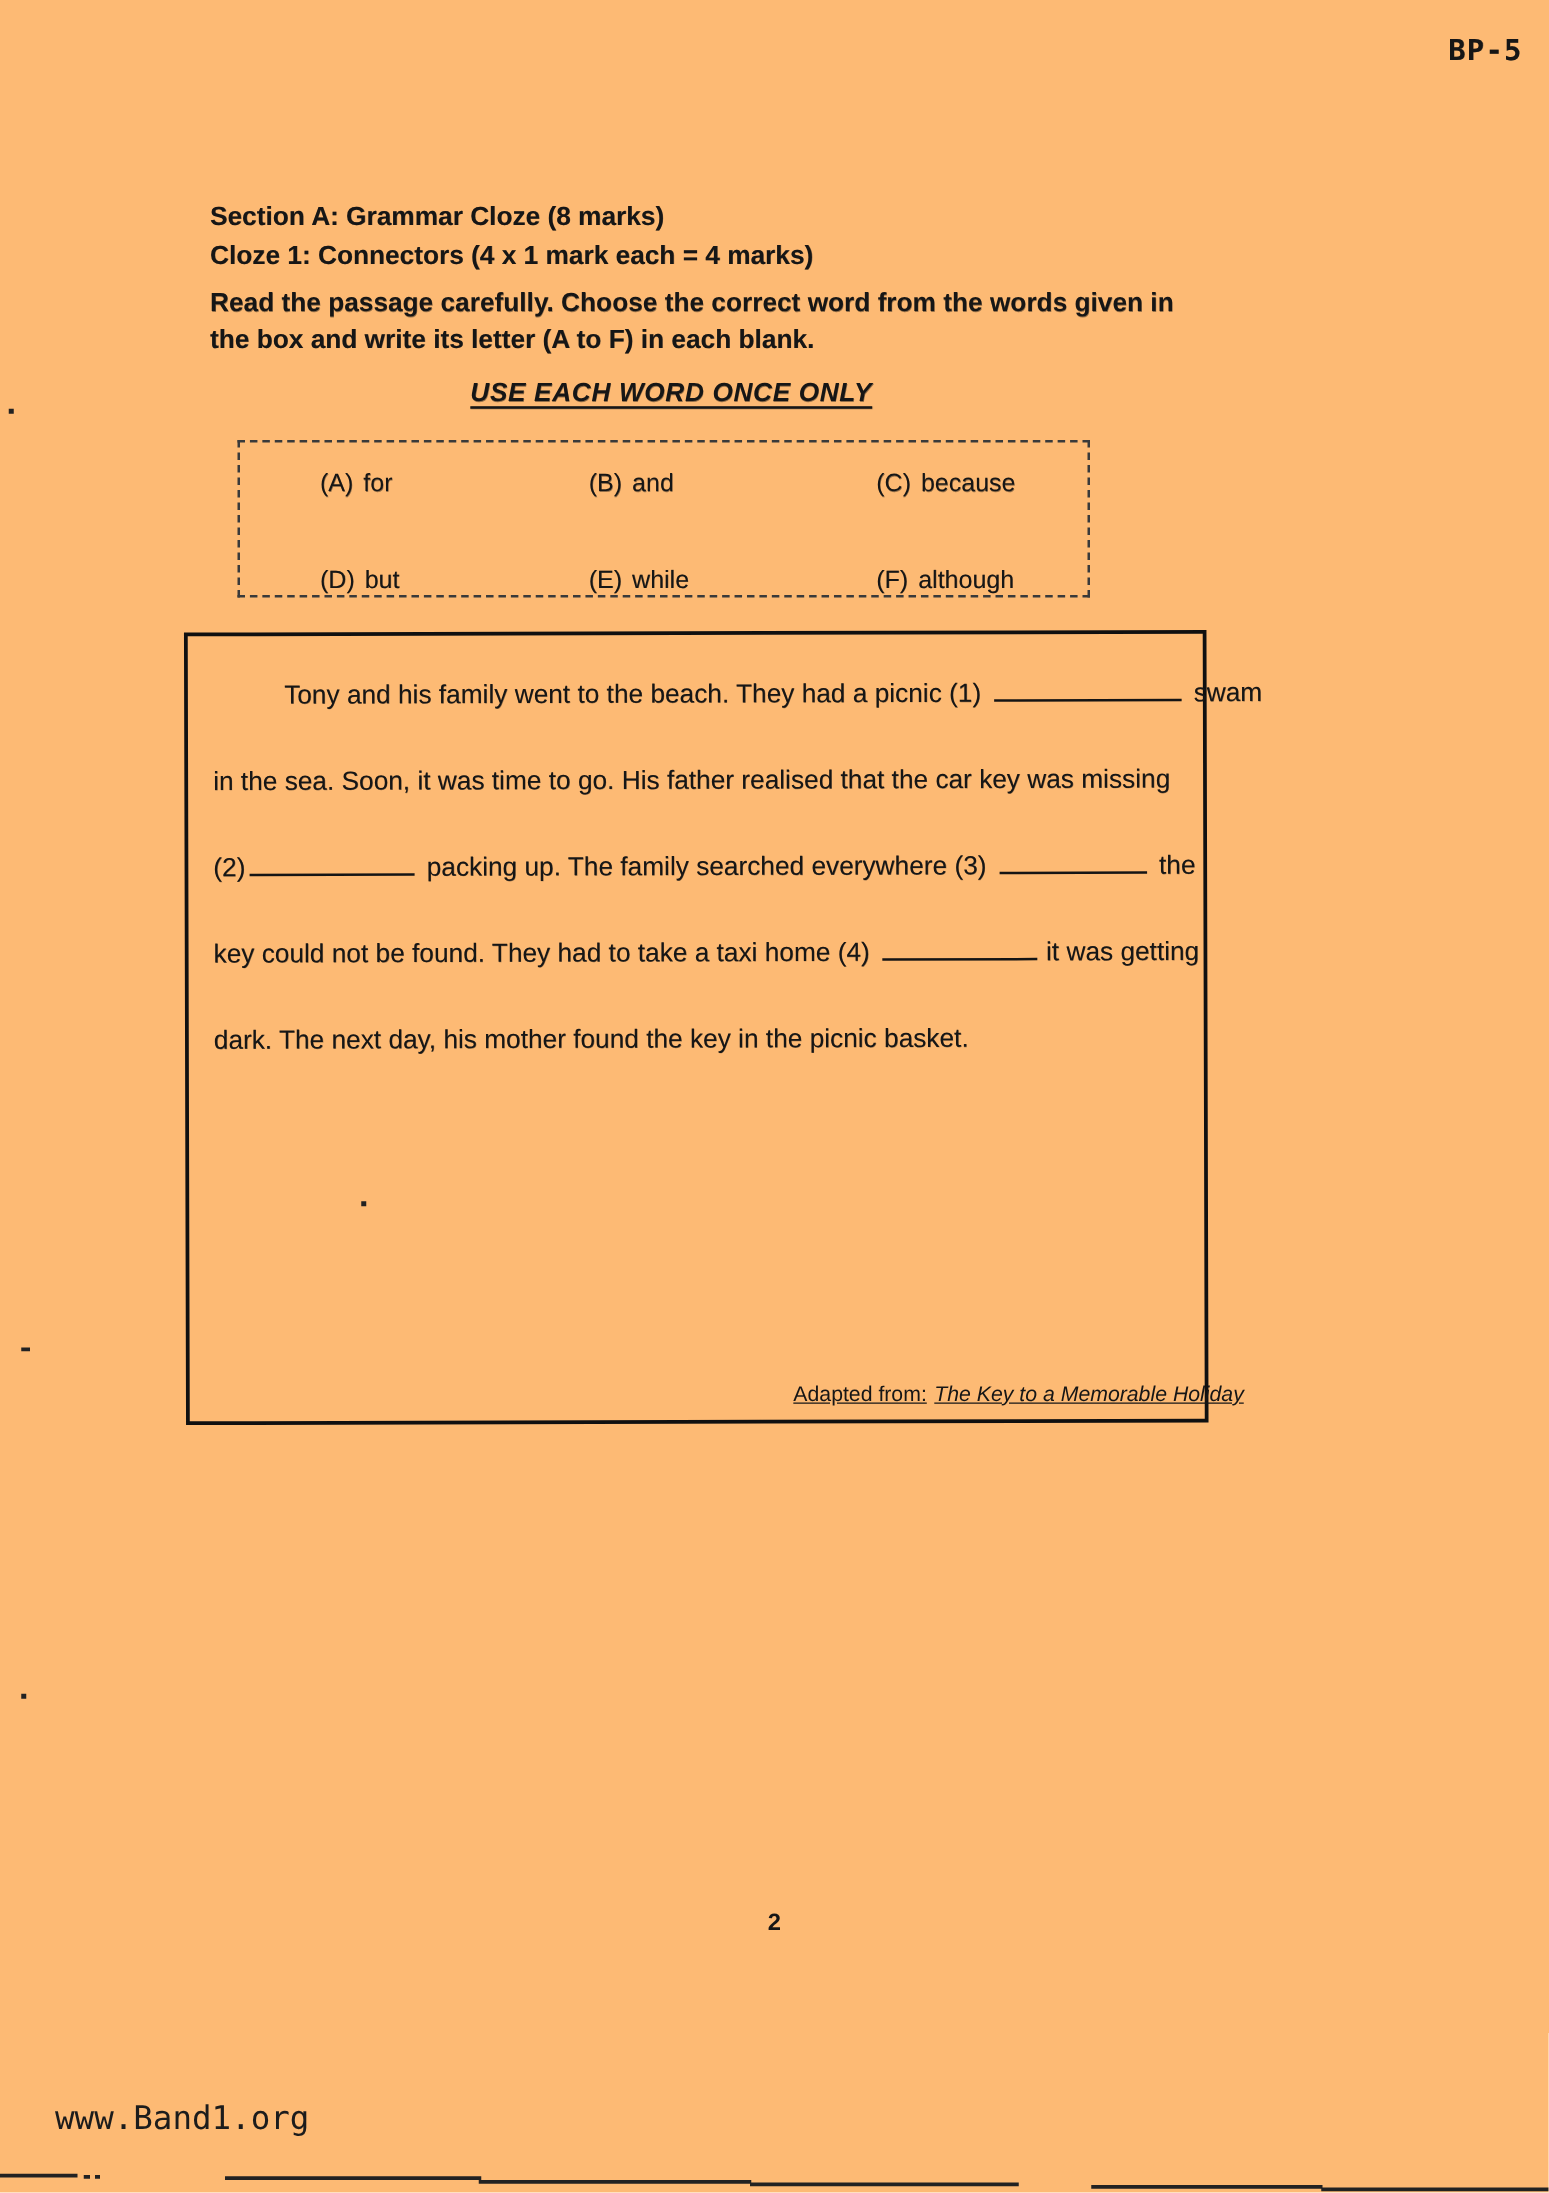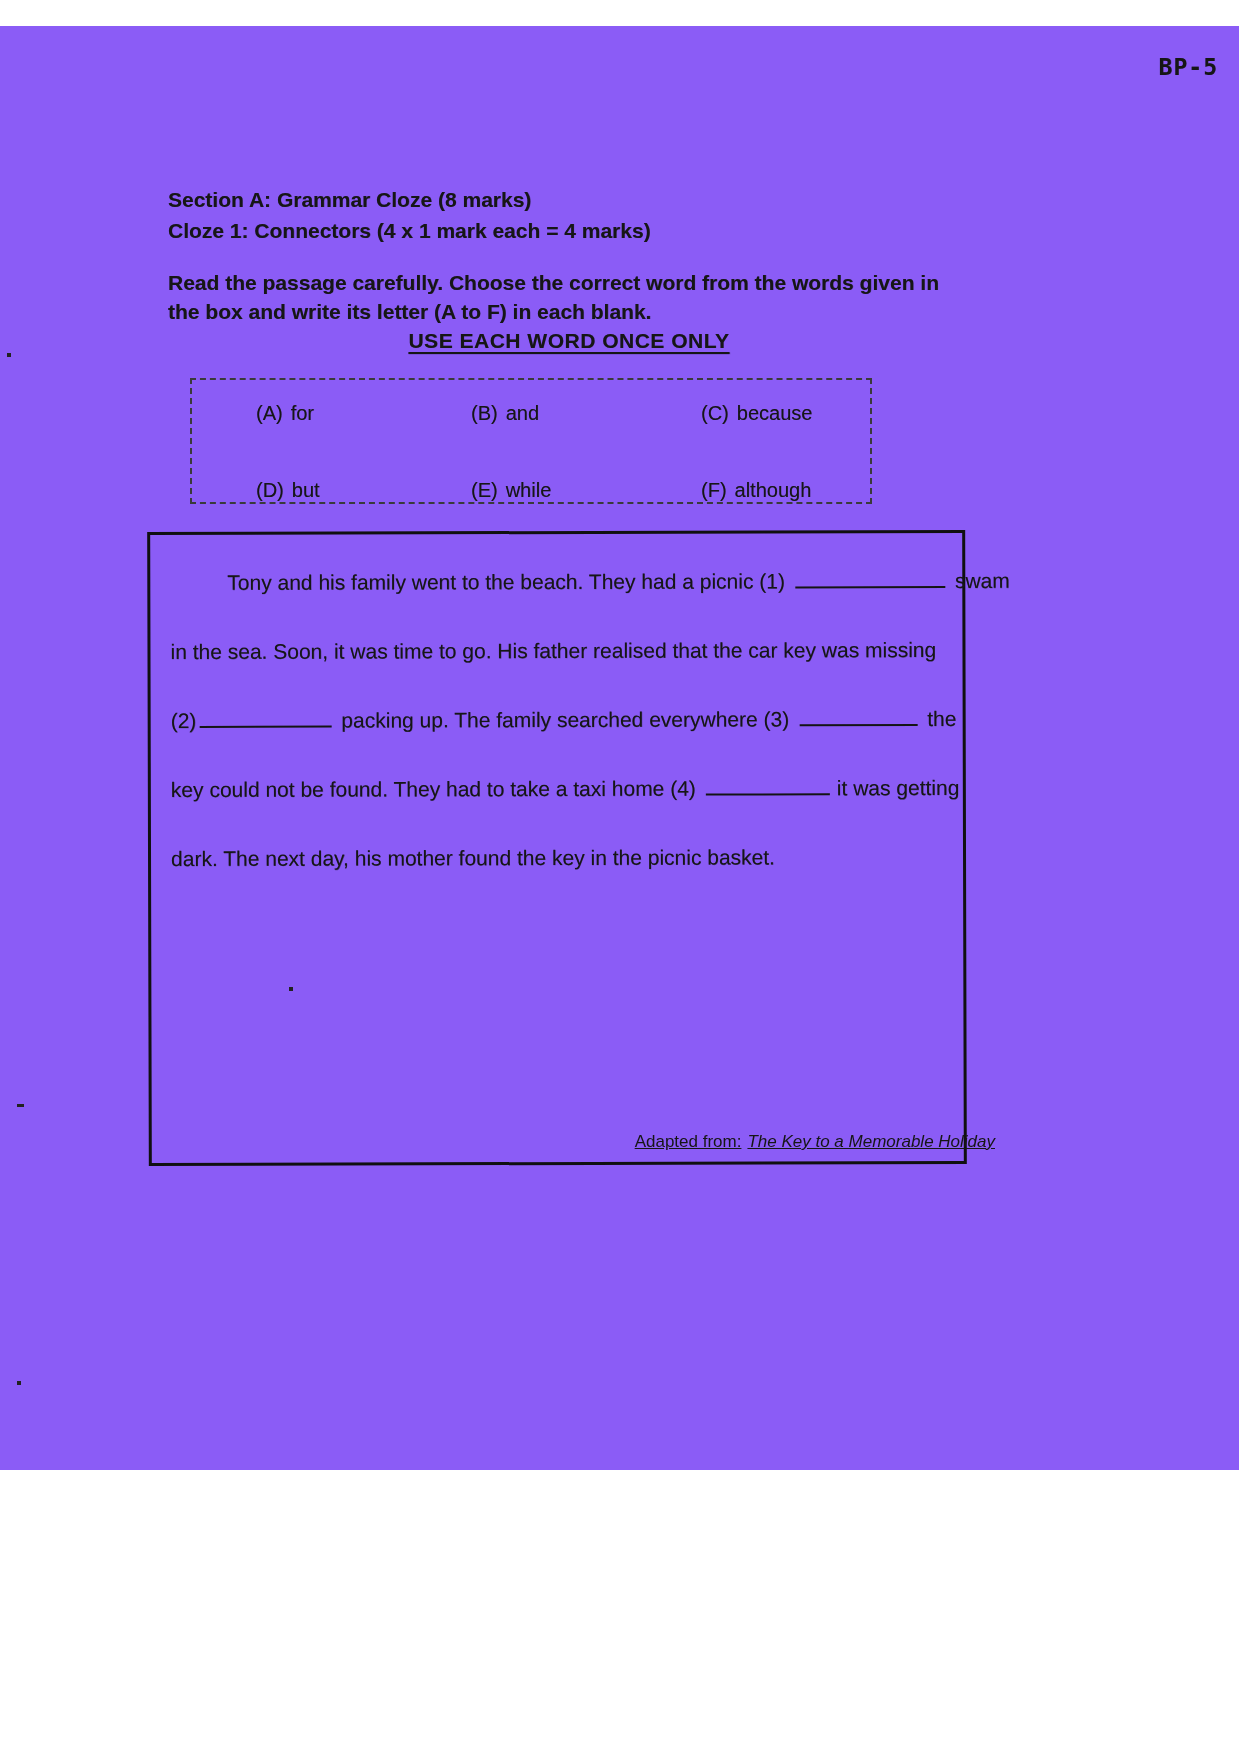--- a/index.html
+++ b/index.html
@@ -3,26 +3,25 @@
 <meta charset="utf-8">
 <style>
   html, body {
     margin: 0;
     padding: 0;
     background: #ffffff;
   }
   #page {
     position: relative;
     width: 1239px;
-    height: 1444px;
-    background: #8b5cf6;
+    height: 1754px;
+    background: #fdba74;
     font-family: "Liberation Sans", sans-serif;
     color: #161616;
     overflow: hidden;
-    margin-top: 26px;
   }
   
   .ink { text-shadow: 0.3px 0.3px 0 rgba(20,20,20,0.45); }
 
   #corner-label {
     position: absolute;
     top: 28px;
     right: 21px;
     font-family: "DejaVu Sans Mono", monospace;
     font-size: 23px;
@@ -30,33 +29,34 @@
     letter-spacing: 1px;
   }
 
   #header { position: absolute; left: 168px; top: 162px; }
   #section-title { font-size: 21px; font-weight: bold; margin: 0 0 7px 0; }
   #cloze-subtitle { font-size: 21px; margin: 0; font-weight: bold; }
 
   #instructions {
     position: absolute;
     left: 168px;
-    top: 242px;
+    top: 228px;
     width: 778px;
     font-size: 21px;
     font-weight: bold;
     line-height: 29px;
   }
 
   #emphasis-wrap {
     position: absolute;
-    left: 184px;
+    left: 152px;
     top: 303px;
     width: 770px;
     text-align: center;
+    font-style: italic;
   }
   #emphasis {
     font-size: 21px;
     font-weight: bold;
     text-decoration: underline;
     text-decoration-thickness: 2px;
     text-underline-offset: 4px;
     letter-spacing: 0.5px;
   }
 

